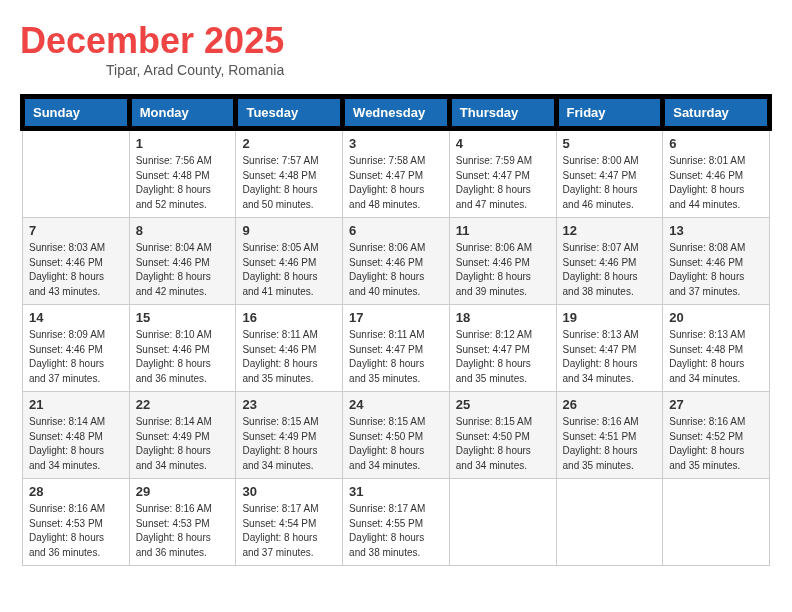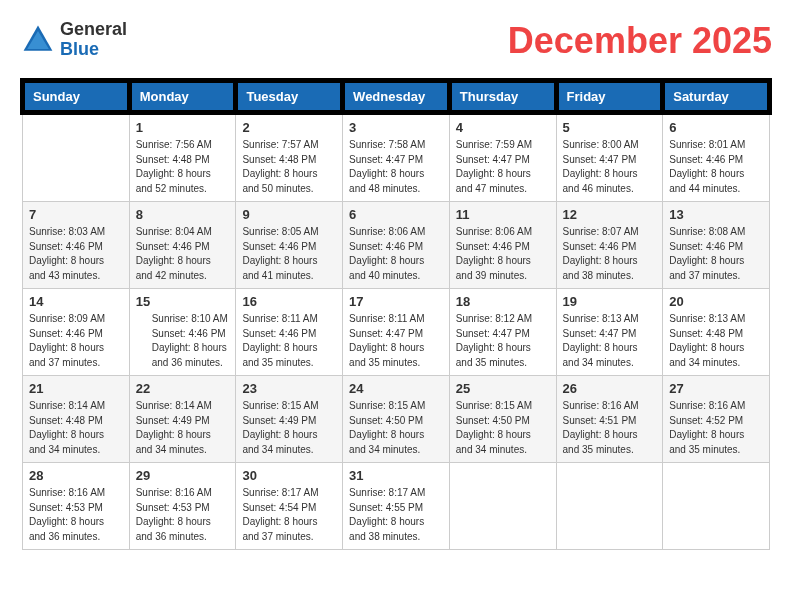--- a/index.html
+++ b/index.html
@@ -83,32 +83,23 @@
       background: #f9f9f9;
     }
     tr:nth-child(odd) td { background: #fff; }
     tr:nth-child(even) td { background: #f5f5f5; }
     .calendar thead tr th { background: #1a6bb5; }
   </style>
 </head>
 <body>
 
 <div class="header">
-  <div class="logo">
-    <svg class="logo-icon" viewBox="0 0 40 40">
-      <polygon points="20,4 36,32 4,32" fill="#1a6bb5"></polygon>
-      <polygon points="20,10 32,30 8,30" fill="#4da6e8" opacity="0.6"></polygon>
-    </svg>
-    <div class="logo-text">
-      <span class="logo-general">General</span>
-      <span class="logo-blue">Blue</span>
-    </div>
-  </div>
   <div class="title-area">
     <div class="month-title">December 2025</div>
+    <div class="location">Tipar, Arad County, Romania</div>
   </div>
 </div>
 
 <table class="calendar">
   <thead>
     <tr>
     <th>Sunday</th>
         <th>Monday</th>
         <th>Tuesday</th>
         <th>Wednesday</th>
@@ -203,21 +194,21 @@
       </tr>
       <tr>
         <td>
           <span class="day-num">14</span>
           <div class="day-info" style="white-space: pre-line;">Sunrise: 8:09 AM
 Sunset: 4:46 PM
 Daylight: 8 hours and 37 minutes.</div>
         </td>
         <td>
           <span class="day-num">15</span>
-          <div class="day-info" style="white-space: pre-line; margin-left: 16px;">Sunrise: 8:10 AM
+          <div class="day-info" style="white-space: pre-line;">Sunrise: 8:10 AM
 Sunset: 4:46 PM
 Daylight: 8 hours and 36 minutes.</div>
         </td>
         <td>
           <span class="day-num">16</span>
           <div class="day-info" style="white-space: pre-line;">Sunrise: 8:11 AM
 Sunset: 4:46 PM
 Daylight: 8 hours and 35 minutes.</div>
         </td>
         <td>

